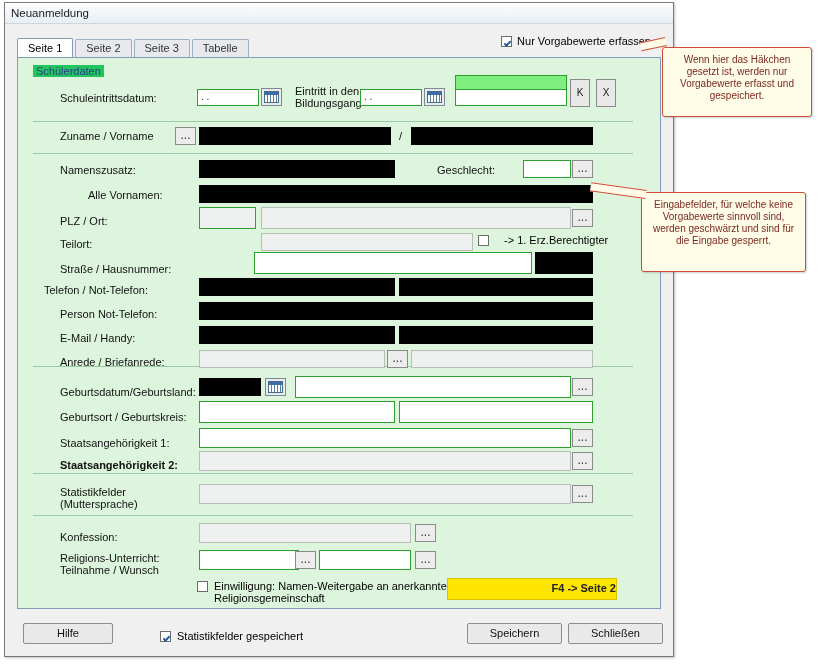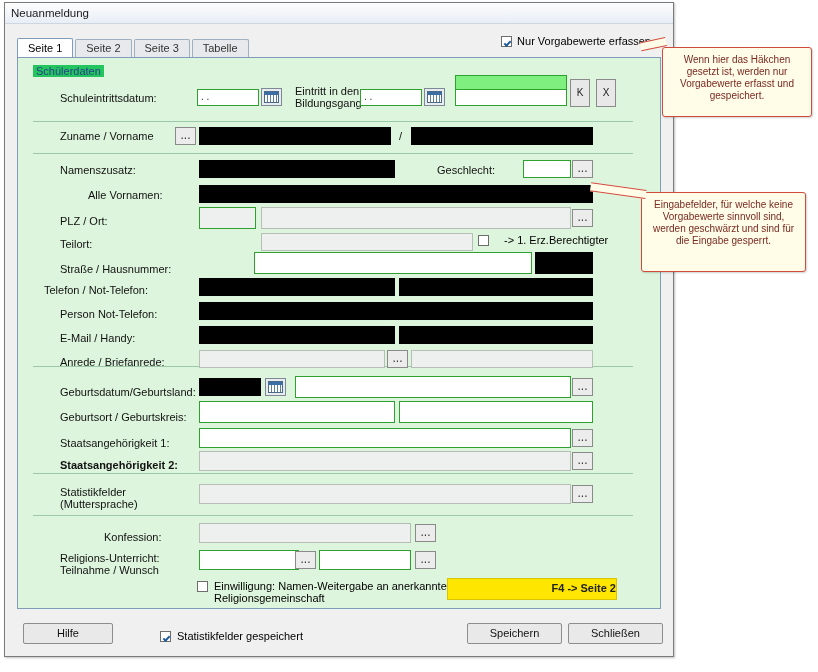--- a/index.html
+++ b/index.html
@@ -167,21 +167,21 @@
 
     <div class="lbl" style="left:55px;top:456px;font-weight:bold;">Staatsangehörigkeit 2:</div>
     <div class="fld grey" style="left:194px;top:448px;width:372px;height:20px;"></div>
     <div class="dots" style="left:567px;top:449px;">...</div>
 
     <div class="lbl" style="left:55px;top:483px;">Statistikfelder</div>
     <div class="lbl" style="left:55px;top:495px;">(Muttersprache)</div>
     <div class="fld grey" style="left:194px;top:481px;width:372px;height:20px;"></div>
     <div class="dots" style="left:567px;top:482px;">...</div>
 
-    <div class="lbl" style="left:55px;top:528px;margin-left:44px;">Konfession:</div>
+    <div class="lbl" style="left:55px;top:528px;">Konfession:</div>
     <div class="fld grey" style="left:194px;top:520px;width:212px;height:20px;"></div>
     <div class="dots" style="left:410px;top:521px;">...</div>
 
     <div class="lbl" style="left:55px;top:549px;">Religions-Unterricht:</div>
     <div class="lbl" style="left:55px;top:561px;">Teilnahme / Wunsch</div>
     <div class="fld" style="left:194px;top:547px;width:100px;height:20px;"></div>
     <div class="dots" style="left:290px;top:548px;">...</div>
     <div class="fld" style="left:314px;top:547px;width:92px;height:20px;"></div>
     <div class="dots" style="left:410px;top:548px;">...</div>
 

